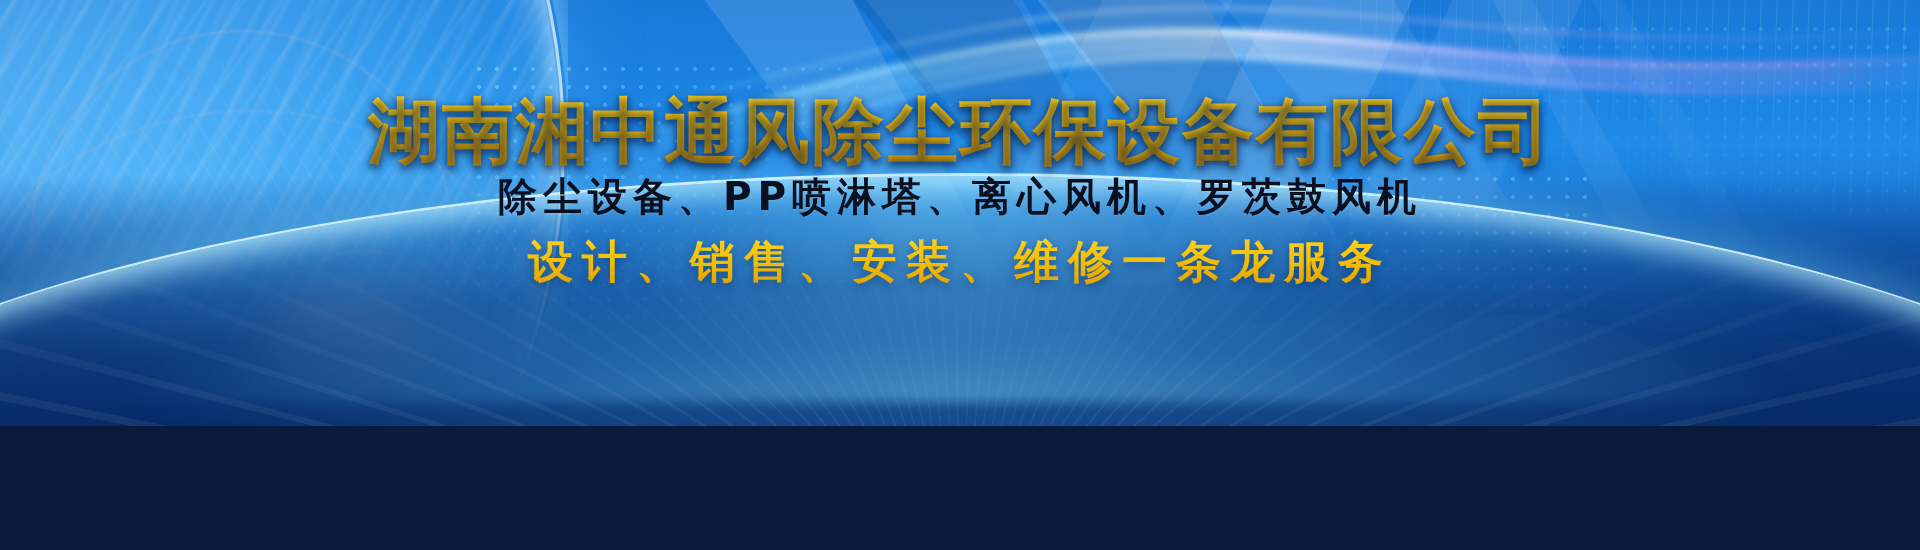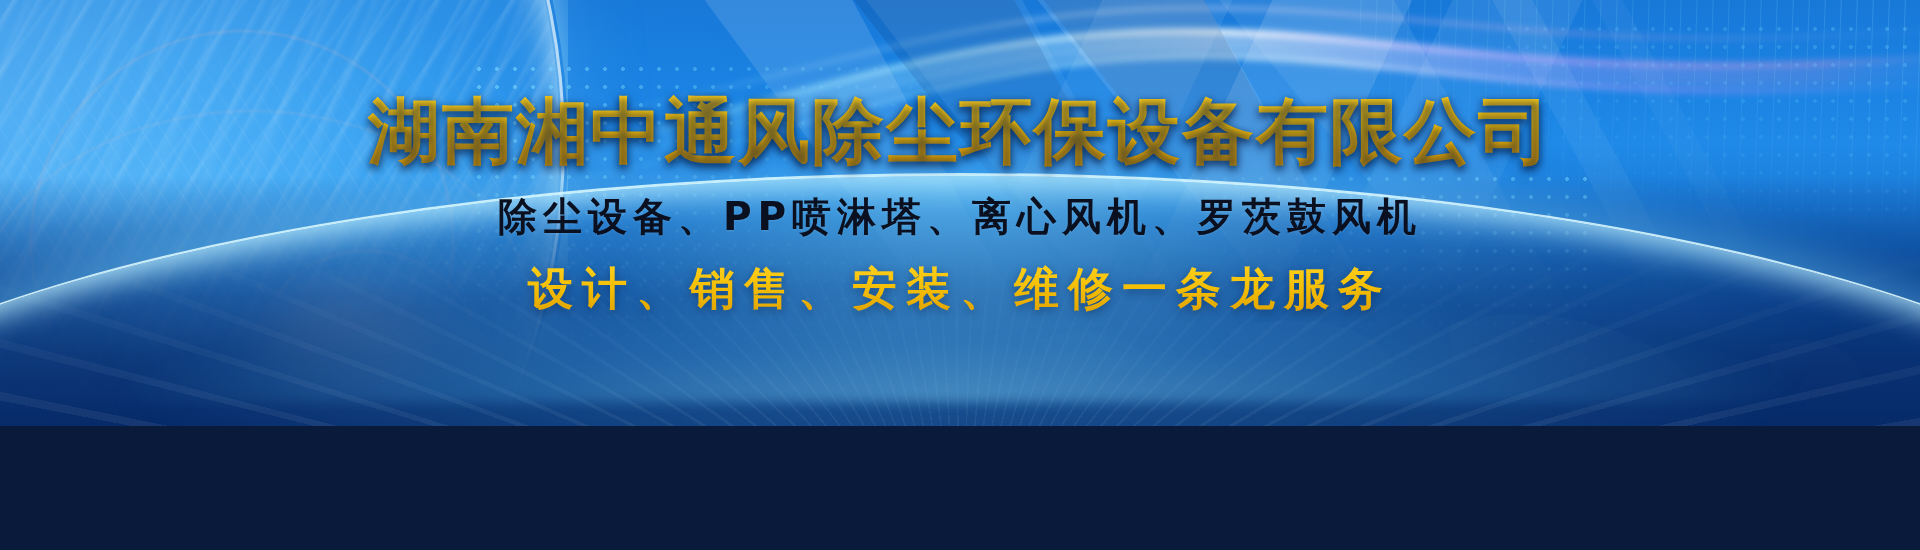--- a/index.html
+++ b/index.html
@@ -282,31 +282,31 @@
     color: #f2b705;
     background: linear-gradient(180deg, #ffd21f 0%, #f5bf06 42%, #e8a903 72%, #d99a02 100%);
     -webkit-background-clip: text;
             background-clip: text;
     -webkit-text-fill-color: transparent;
     text-shadow: 0 3px 7px rgba(0,20,60,0.55);
     filter: drop-shadow(0 3px 5px rgba(0,25,70,0.50));
     white-space: nowrap;
   }
   #product-line {
-    margin-top: 22px;
+    margin-top: 2px;
     font-size: 39px;
     line-height: 46px;
     font-weight: 700;
     letter-spacing: 6px;
     color: #0a1020;
     text-shadow: 0 1px 2px rgba(255,255,255,0.10);
     white-space: nowrap;
   }
   #service-line {
-    margin-top: 22px;
+    margin-top: 15px;
     font-size: 45px;
     line-height: 54px;
     font-weight: 700;
     letter-spacing: 9px;
     color: #f2b705;
     background: linear-gradient(180deg, #ffd21f 0%, #f3bd05 50%, #dfa002 100%);
     -webkit-background-clip: text;
             background-clip: text;
     -webkit-text-fill-color: transparent;
     filter: drop-shadow(0 3px 5px rgba(0,25,70,0.45));

